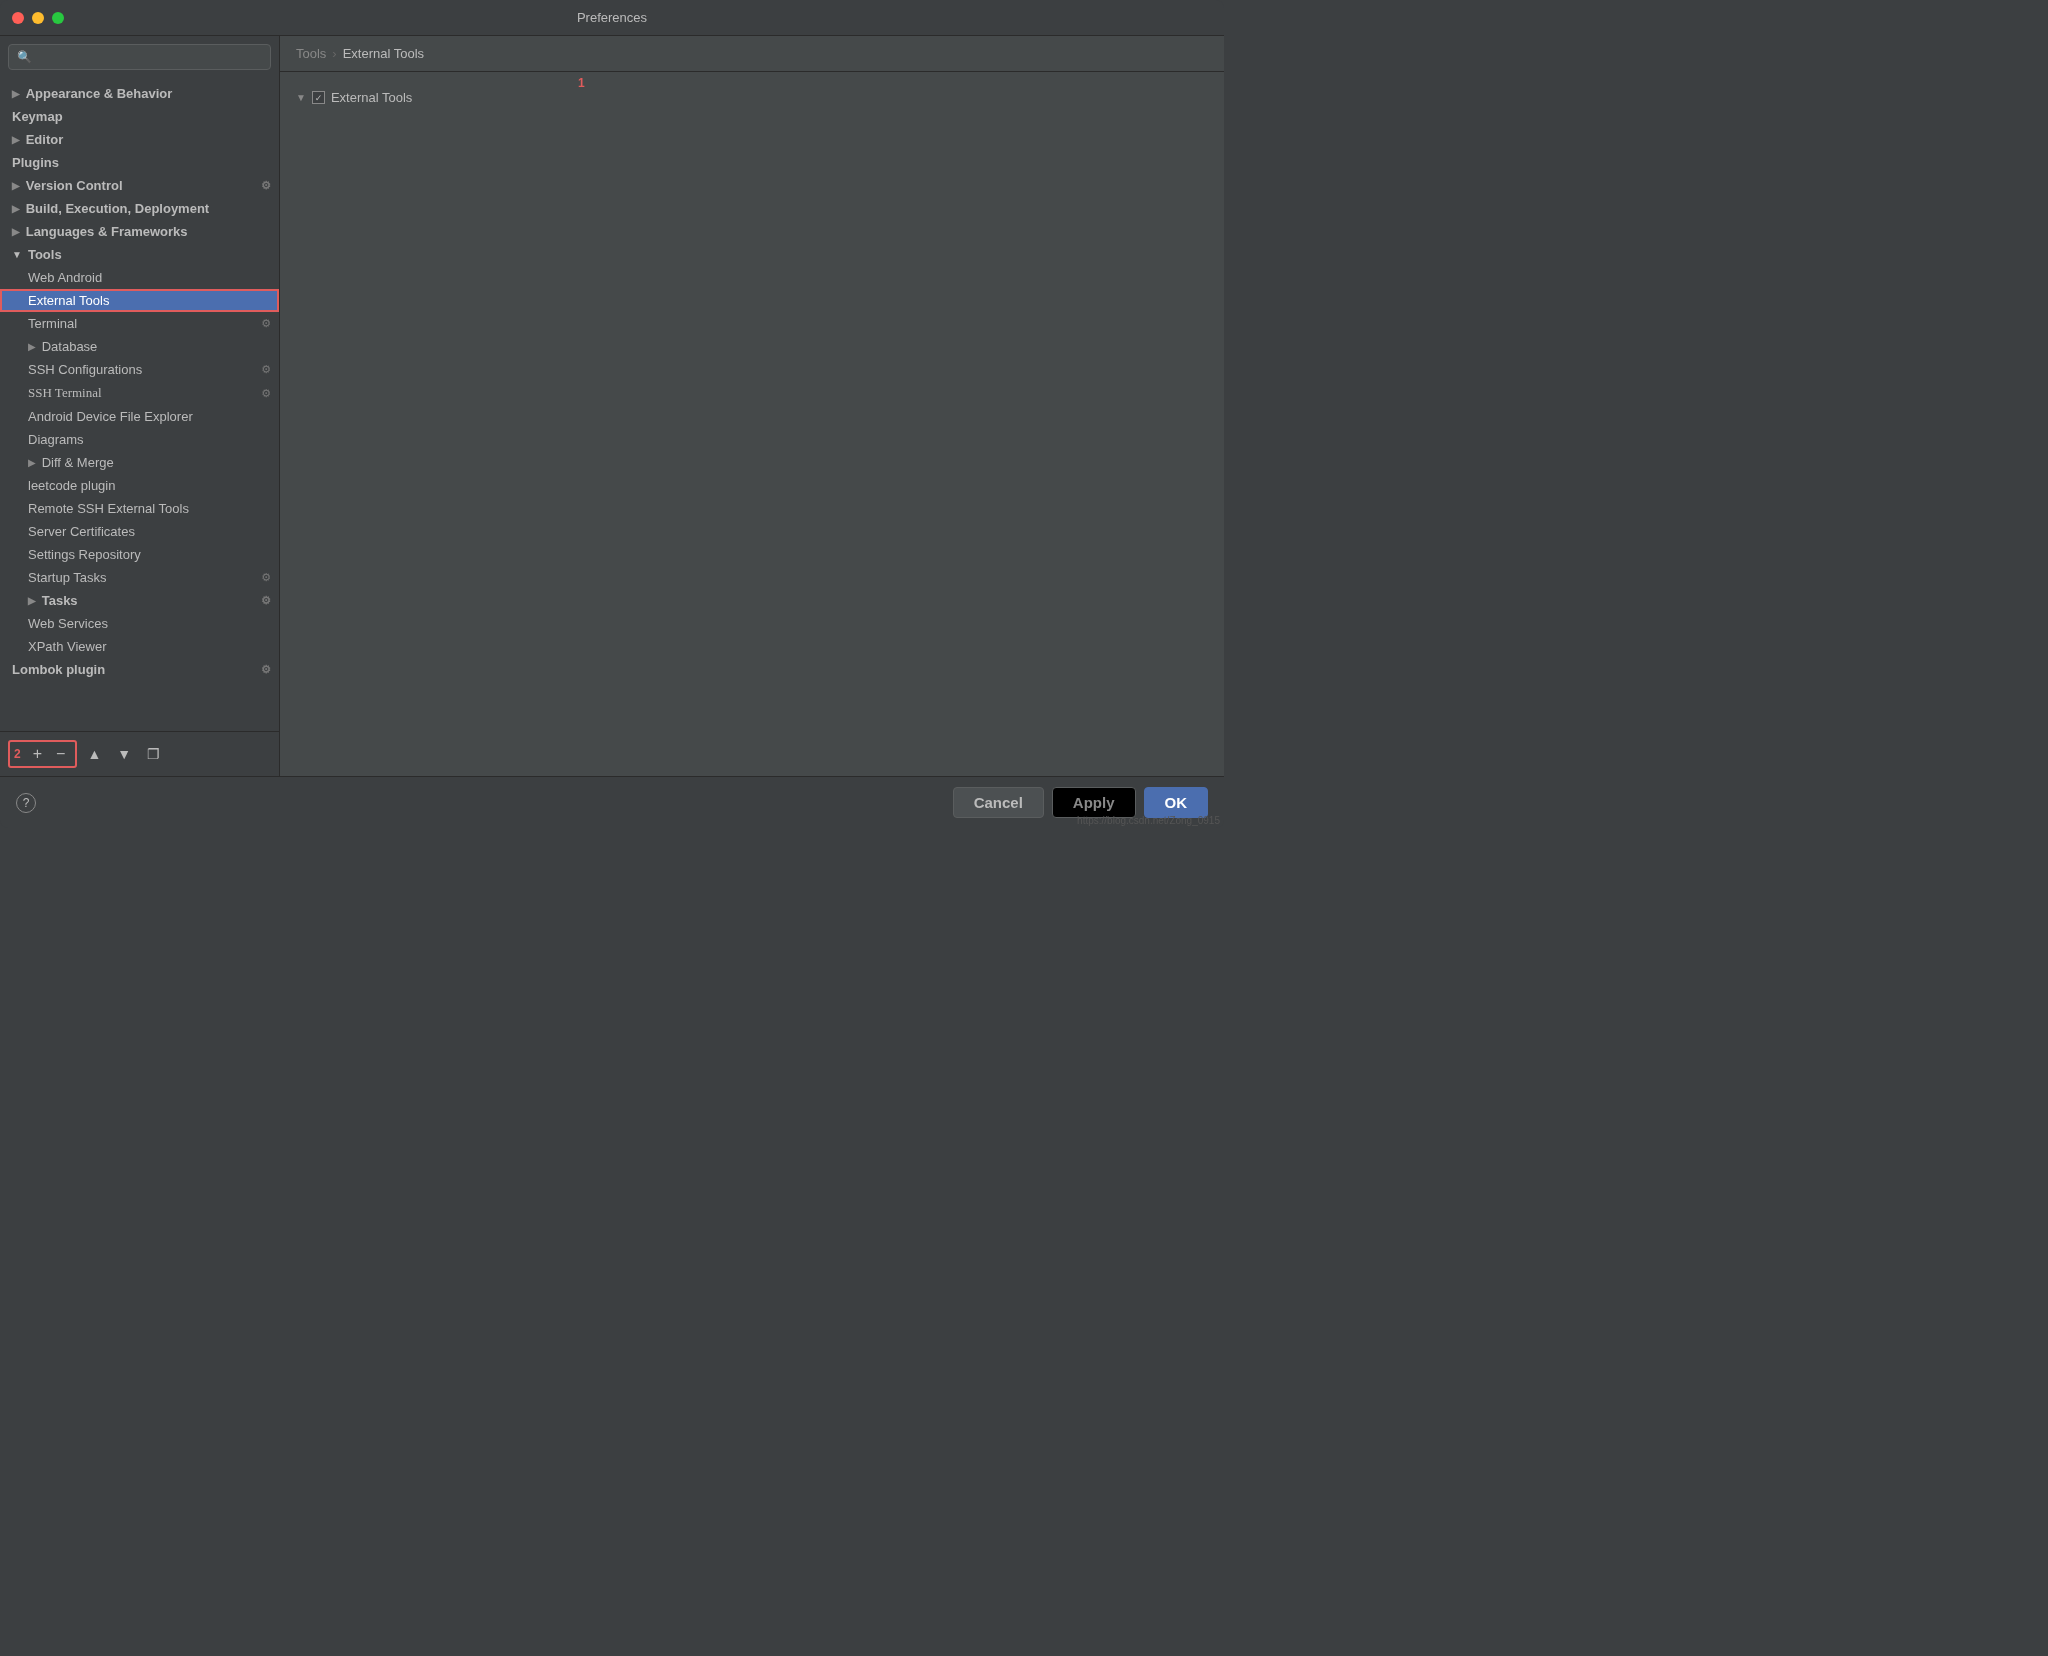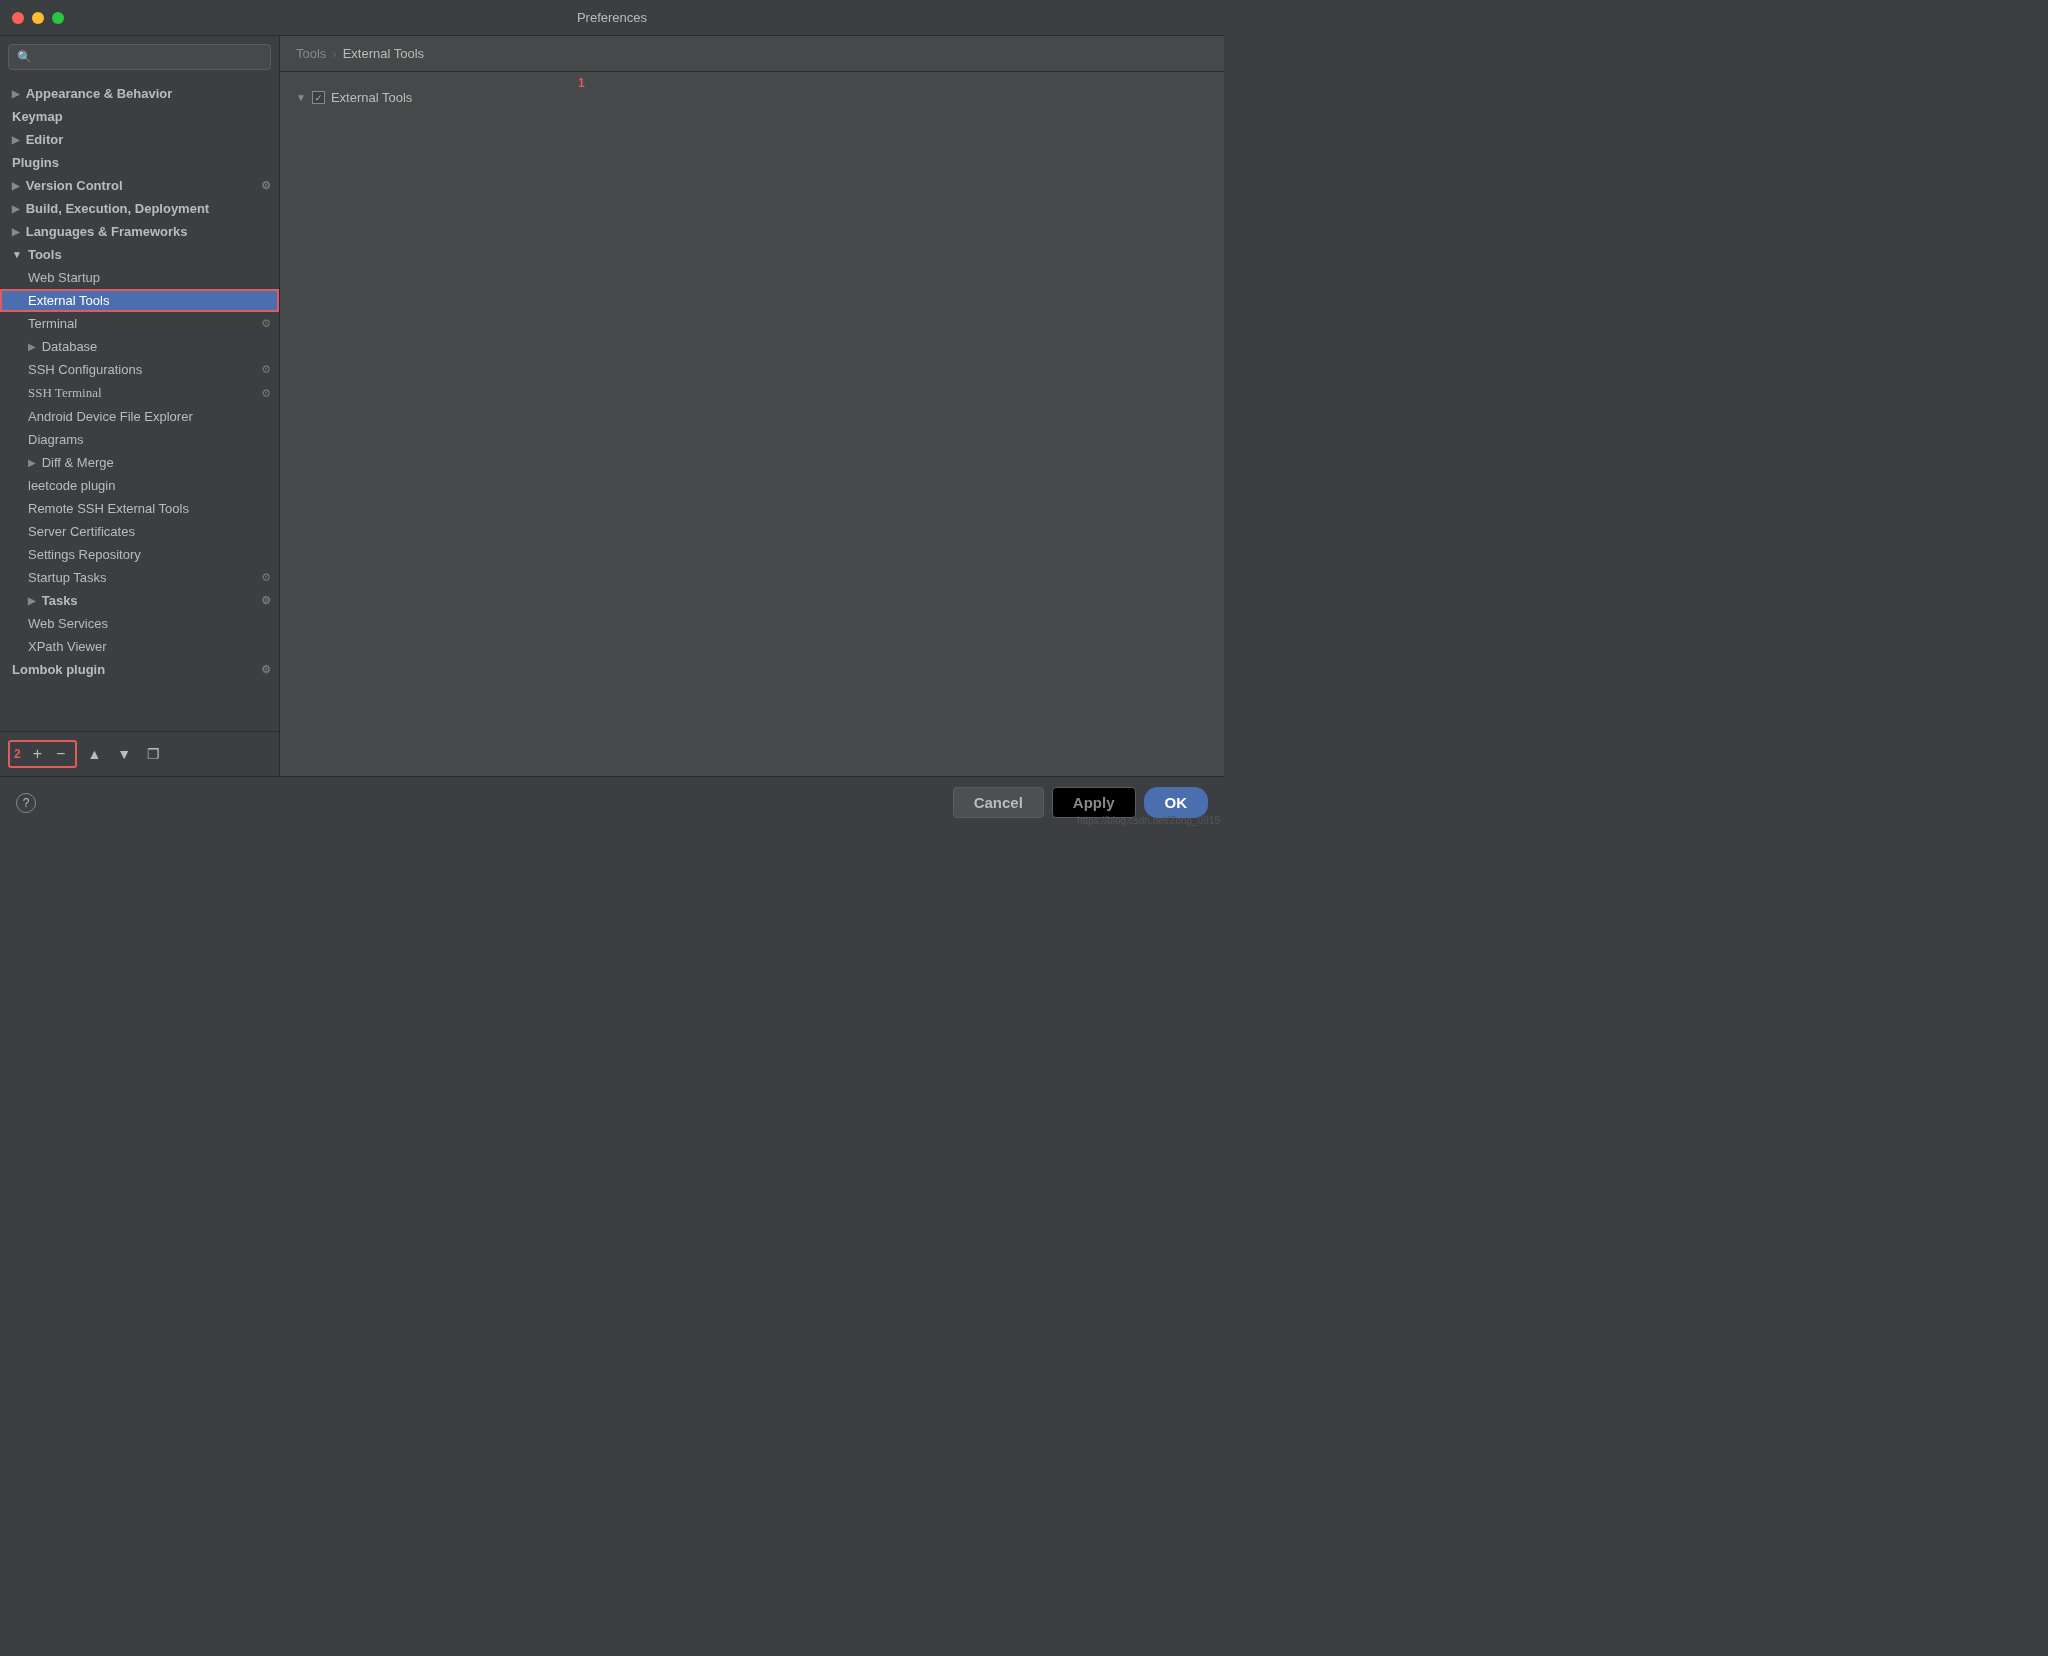--- a/index.html
+++ b/index.html
@@ -274,21 +274,20 @@
     }
     .btn-apply {
       background: #000000;
       border-color: #5a5d5e;
       color: #888;
     }
     .btn-ok {
       background: #4b6eaf;
       border-color: #4b6eaf;
       color: #ffffff;
-      border-radius: 13px;
     }
 
     .panel-relative {
       position: relative;
     }
 
     .outer-outline {
       outline: 2px solid #e05c5c;
       outline-offset: -2px;
     }
@@ -356,21 +355,21 @@
         <span class="arrow">▶</span>
         <span>Languages &amp; Frameworks</span>
       </div>
 
       <div class="sidebar-item bold">
         <span class="arrow open">▼</span>
         <span>Tools</span>
       </div>
 
       <div class="sidebar-item indented">
-        <span>Web Startup</span>
+        <span>Web Android</span>
       </div>
 
       <div class="sidebar-item indented selected outer-outline">
         <span>External Tools</span>
       </div>
 
       <div class="sidebar-item indented" style="position:relative;">
         <span>Terminal</span>
         <span class="gear-icon">⚙</span>
       </div>

